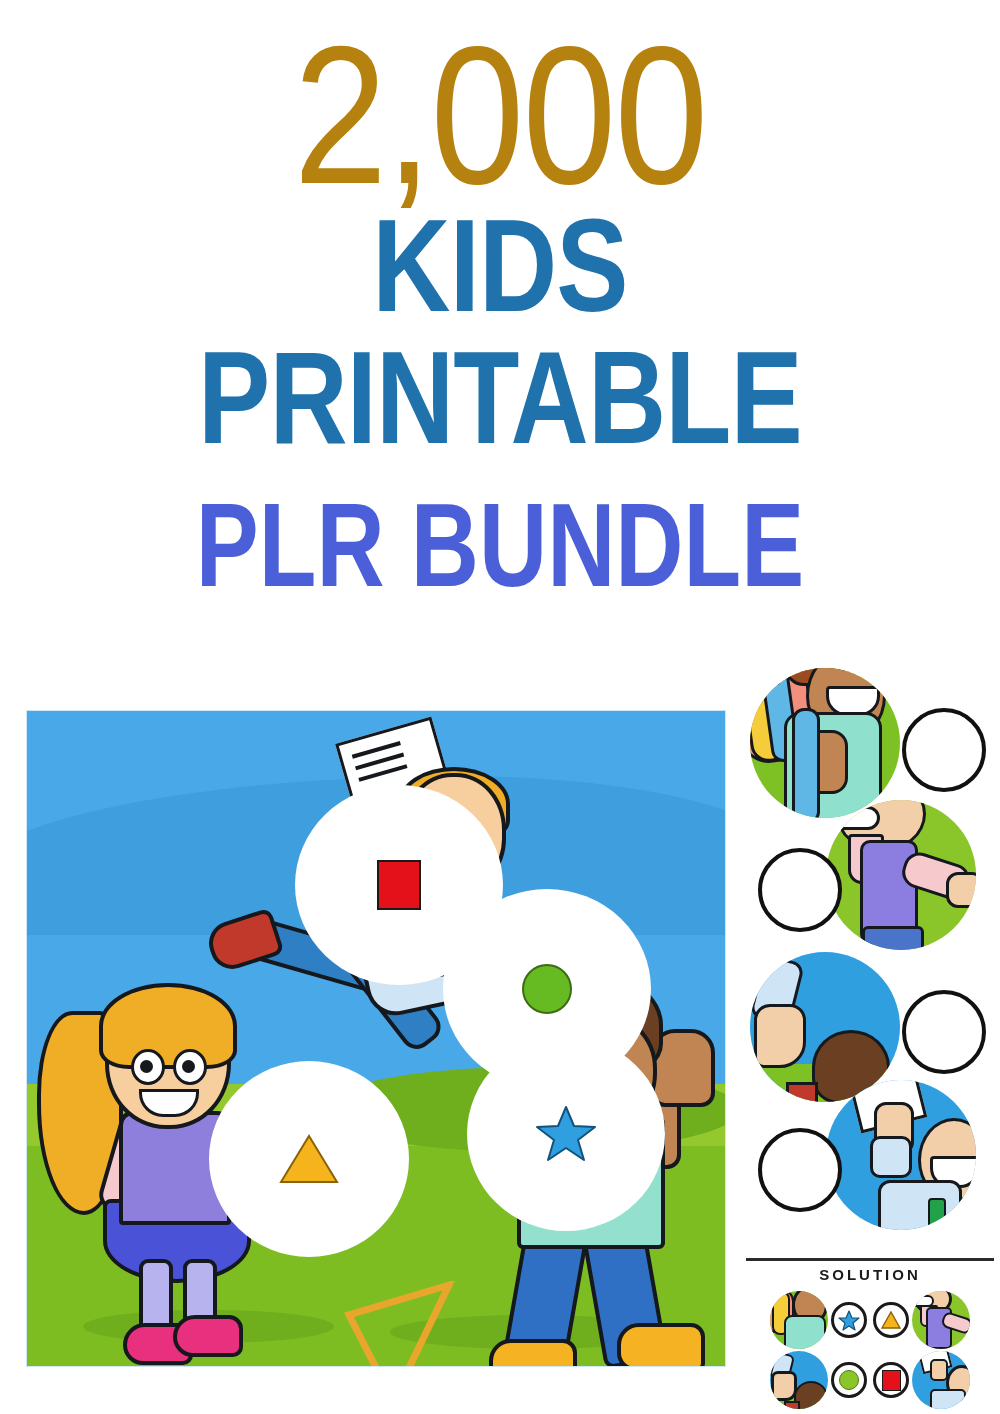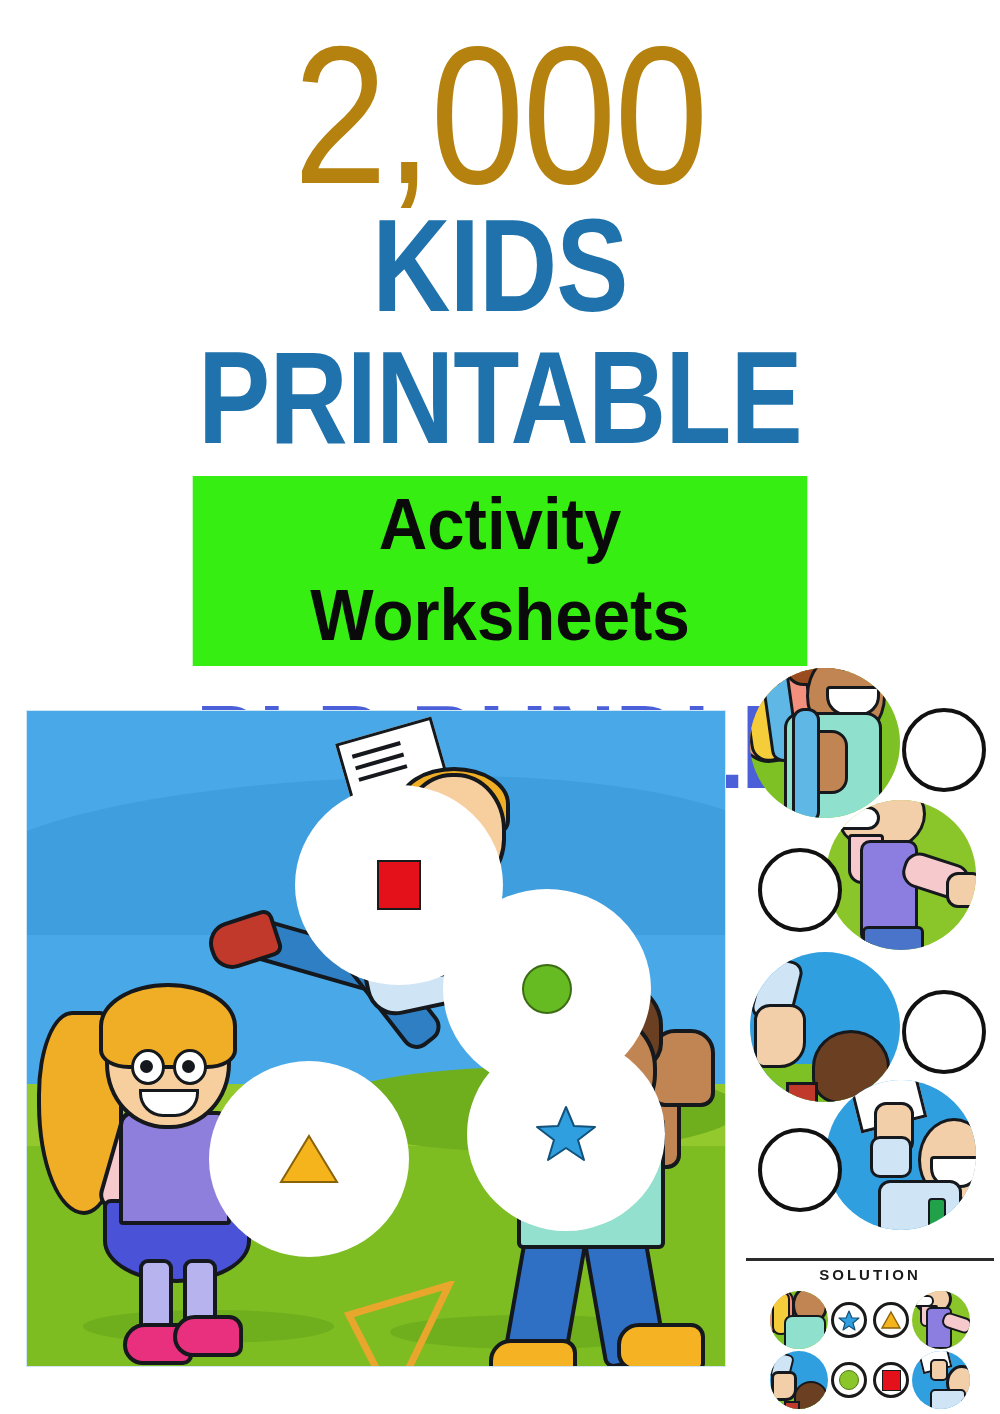--- a/index.html
+++ b/index.html
@@ -413,23 +413,20 @@
   }
   .b-circ { width: 18px; height: 18px; border-radius: 50%; background: #8ac52a; border: 1px solid #4d7a12;}
   .b-sq   { width: 17px; height: 19px; background: #e4111b; border: 1px solid #1a1a1a;}
 </style>
 </head>
 <body>
 
 <div class="headline">
   <div class="count">2,000</div>
   <div class="kids-line">KIDS PRINTABLE</div>
-  <div class="worksheets-wrap">
-    <div class="worksheets">Activity Worksheets</div>
-  </div>
   <div class="plr-line">PLR BUNDLE</div>
 </div>
 
 <div class="main-panel">
   <div class="sky">
     <div class="sky-band"></div>
   </div>
   <div class="grass">
     <div class="grass-top"></div>
     <div class="grass-hill"></div>

